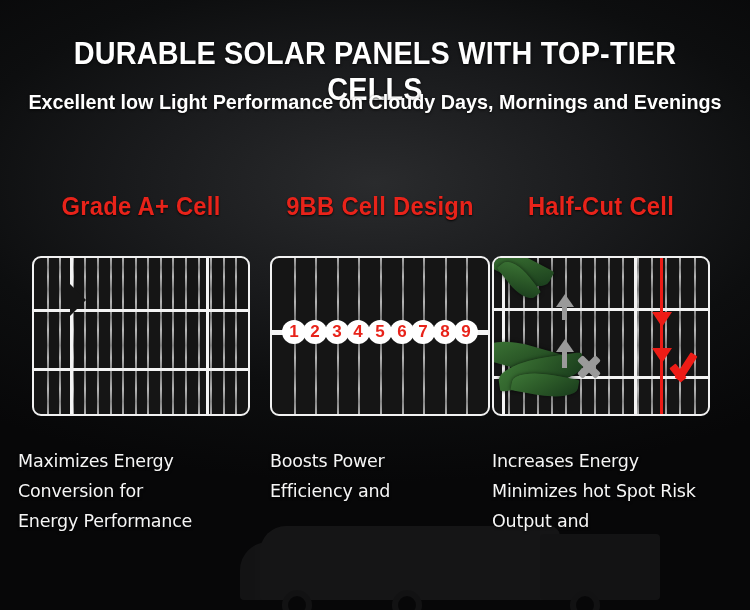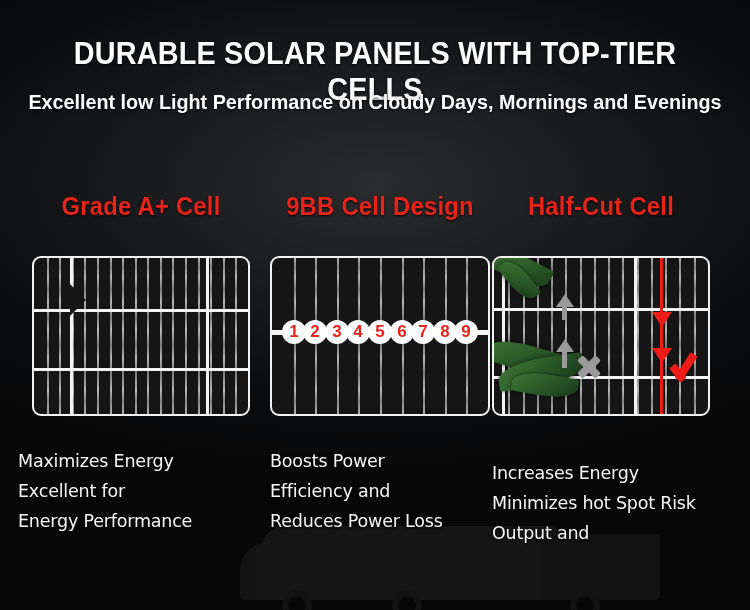--- a/index.html
+++ b/index.html
@@ -184,21 +184,21 @@
     position: absolute; top: 446px;
     color: #f6f6f6;
     font-family: "DejaVu Sans", sans-serif;
     font-size: 17.5px;
     line-height: 30px;
     letter-spacing: -0.2px;
     text-shadow: 0 1px 3px rgba(0,0,0,0.9);
   }
   .c1 { left: 18px;  width: 230px; }
   .c2 { left: 270px; width: 220px; }
-  .c3 { left: 492px; width: 250px; margin-top: 12px; }
+  .c3 { left: 492px; width: 250px; }
 </style>
 </head>
 <body>
 
 <div id="stage">
 
   <div class="rv-bg">
     <div class="rv-cab"></div>
     <div class="rv-body"></div>
     <div class="rv-trailer"></div>
@@ -308,27 +308,26 @@
     <div class="arrow-down" style="left:158px; top:54px; border-left:10px solid transparent; border-right:10px solid transparent; border-top:15px solid #ee1c16;"></div>
     <div class="arrow-down" style="left:158px; top:90px; border-left:10px solid transparent; border-right:10px solid transparent; border-top:15px solid #ee1c16;"></div>
     <div class="check-mark" style="left:178px; top:92px; width:36px; height:32px;">
       <div style="position:absolute; left:2px; top:14px; width:8px; height:18px; background:#ee1c16; transform:rotate(-38deg); border-radius:1px;"></div>
       <div style="position:absolute; left:10px; top:2px; width:8px; height:30px; background:#ee1c16; transform:rotate(33deg); border-radius:1px;"></div>
     </div>
   </div>
 
   <div class="caption c1">
     <div>Maximizes Energy</div>
-    <div>Excellent for</div>
+    <div>Conversion for</div>
     <div>Energy Performance</div>
   </div>
   <div class="caption c2">
     <div>Boosts Power</div>
     <div>Efficiency and</div>
-    <div>Reduces Power Loss</div>
   </div>
   <div class="caption c3">
     <div>Increases Energy</div>
     <div>Minimizes hot Spot Risk</div>
     <div>Output and</div>
   </div>
 
 </div>
 
 </body></html>

